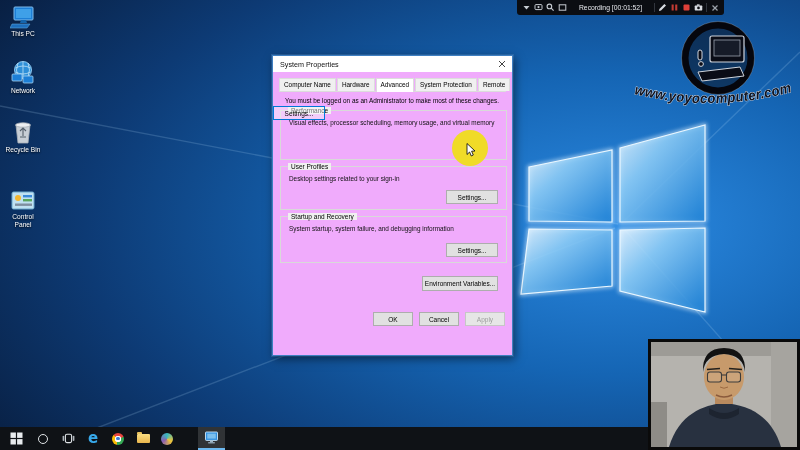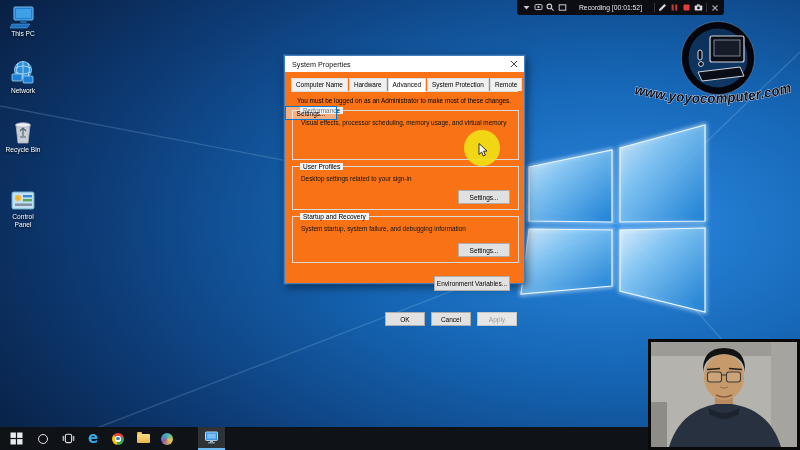--- a/index.html
+++ b/index.html
@@ -22,21 +22,21 @@
   .watermark{position:absolute;left:628px;top:20px;width:175px;height:95px;z-index:30;pointer-events:none;}
 
   
   .dicon{position:absolute;left:1px;width:44px;text-align:center;z-index:5;}
   .dicon .ic{display:flex;justify-content:center;}
   .dicon .lbl{display:block;margin-top:1px;color:#fff;font-size:6.6px;line-height:7.5px;
     text-shadow:0 1px 2px rgba(0,0,0,.9);}
   .dicon.narrow .lbl{width:30px;margin-left:7px;}
 
   
-  .dialog{position:absolute;left:284px;top:55px;width:241px;height:229px;background:#f97316;
+  .dialog{position:absolute;left:272px;top:55px;width:241px;height:301px;background:#f0abfc;
     border:1px solid #3f7fc1;box-shadow:2px 3px 9px rgba(0,0,0,.5),0 0 0 1px rgba(90,150,210,.35);
     box-sizing:border-box;z-index:20;}
   .dlg-titlebar{position:absolute;left:0;top:0;right:0;height:16px;background:#ffffff;}
   .dlg-title{position:absolute;left:7px;top:4px;font-size:7.2px;color:#111;}
   .dlg-close{position:absolute;right:0;top:0;width:20px;height:16px;display:flex;align-items:center;
     justify-content:center;background:transparent;border:none;padding:0;cursor:pointer;}
   .dlg-tabs{position:absolute;left:6px;right:6px;top:21px;height:14px;display:flex;
     align-items:flex-end;border-bottom:1px solid #dcdcdc;}
   .tab{font-size:6.4px;color:#000;background:#f0f0f0;border:1px solid #dcdcdc;border-bottom:none;
     padding:2px 4px;margin-right:1px;line-height:8px;white-space:nowrap;}

